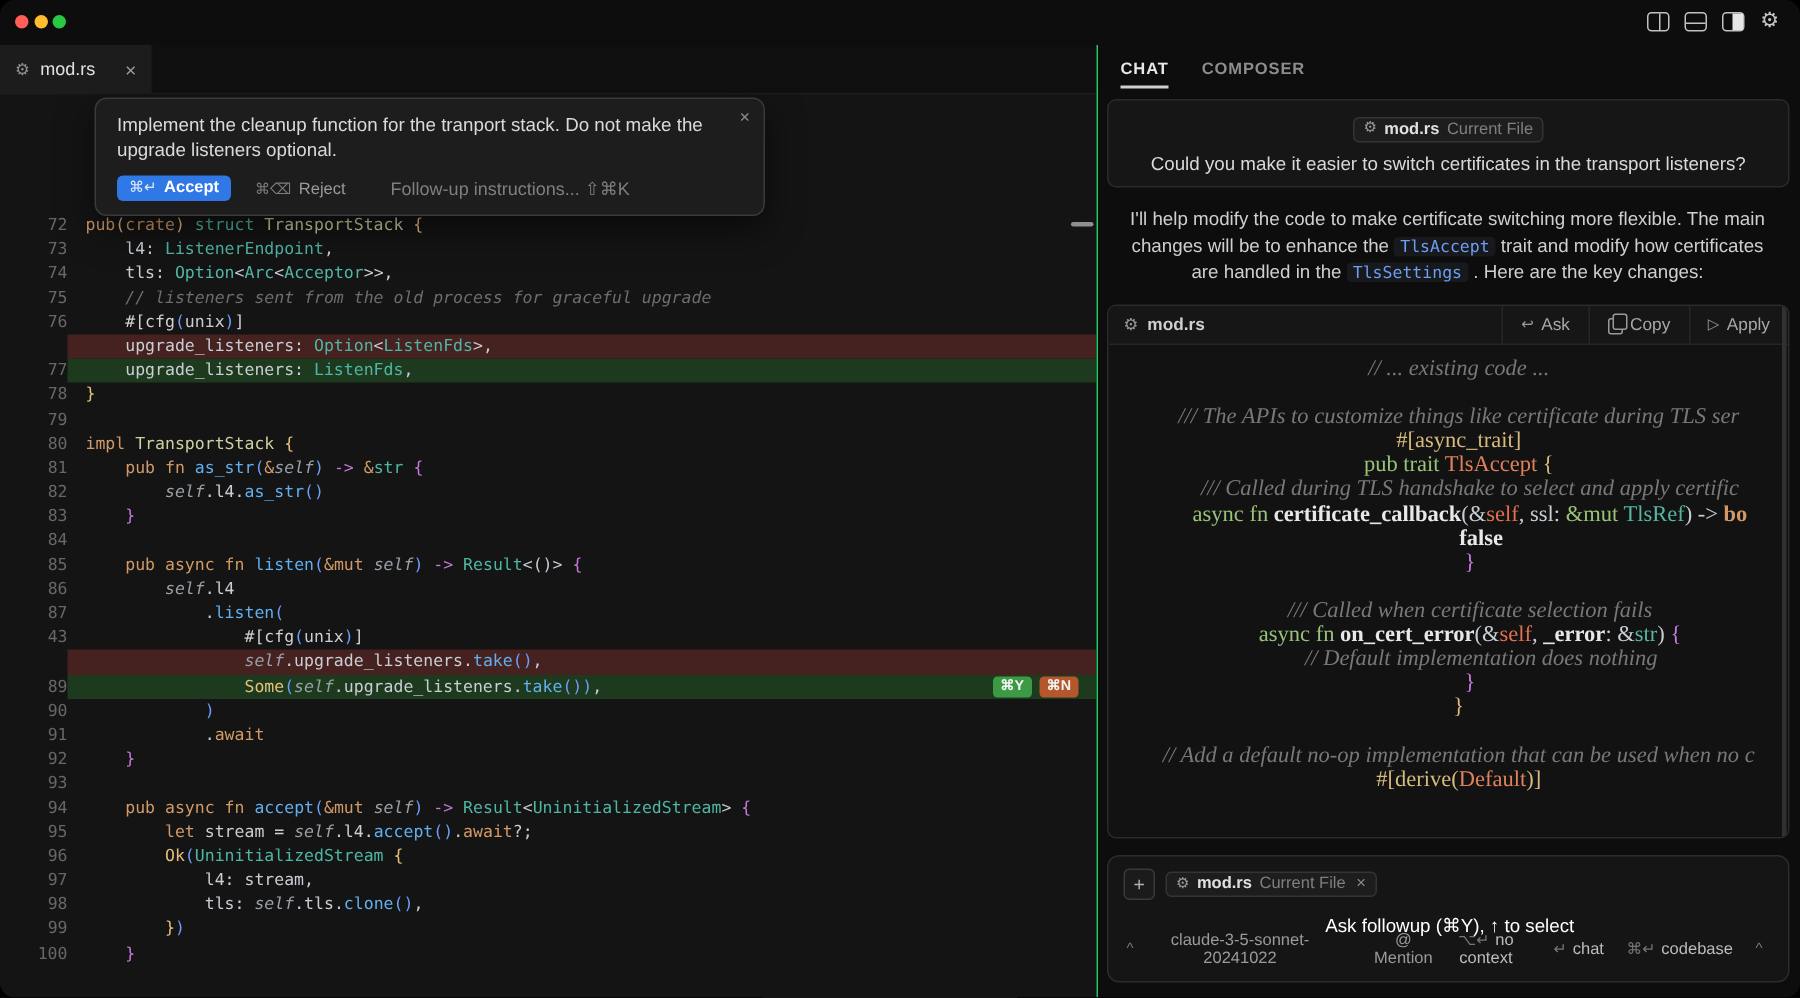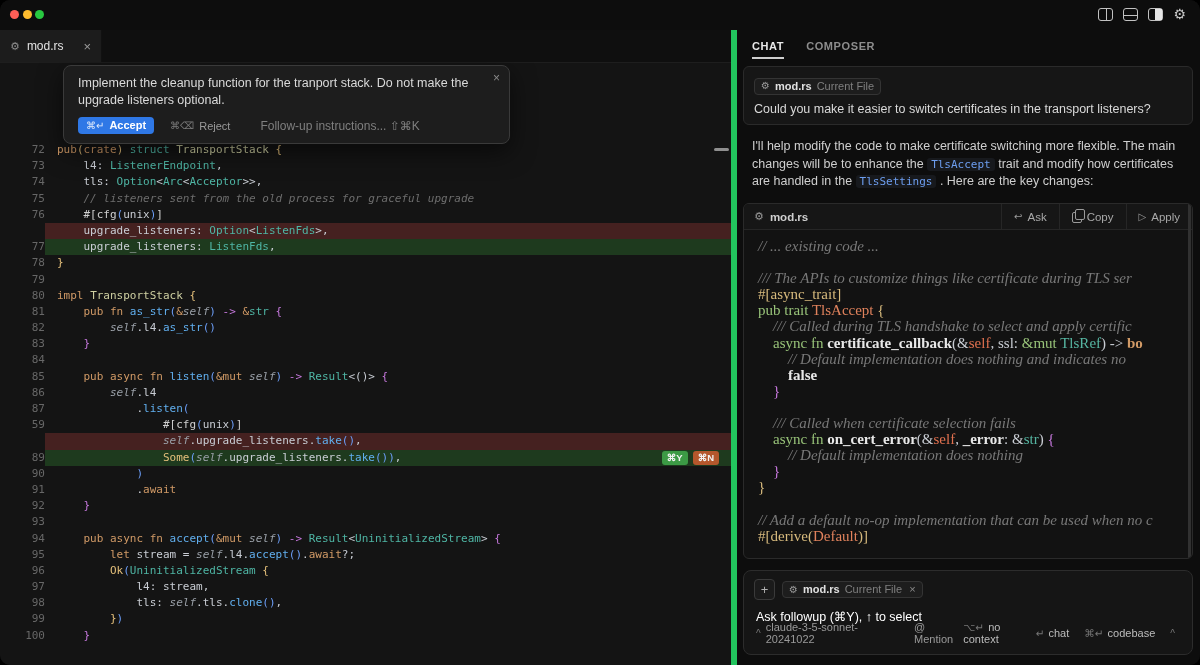--- a/index.html
+++ b/index.html
@@ -51,21 +51,21 @@
   .popup-text{font-size:12.5px;line-height:17px;color:#dadada;width:414px;}
   .popup-close{position:absolute;top:5px;right:9px;color:#8a8a8a;font-size:12px;}
   .popup-row{display:flex;align-items:center;margin-top:8px;gap:16px;}
   .btn-accept{background:#2f78e6;color:#fff;border-radius:4px;padding:2px 8px 3px;font-size:11px;display:inline-flex;gap:5px;align-items:center;}
   .btn-accept .kbd{opacity:.85;font-size:10px;}
   .btn-accept .lbl{font-weight:bold;}
   .btn-reject{color:#9a9a9a;font-size:11px;display:inline-flex;gap:5px;align-items:center;}
   .btn-reject .kbd{color:#7d7d7d;font-size:10px;}
   .followup{color:#7f7f7f;font-size:12px;margin-left:14px;}
   
-  .chat-pane{flex:1;position:relative;background:#0d0d0d;border-left:6px solid #22c55e;}
+  .chat-pane{flex:1;position:relative;background:#0d0d0d;border-left:1px solid #22c55e;text-align:center;}
   .chat-tabs{position:absolute;top:10px;left:15px;display:flex;gap:22px;font-size:11px;font-weight:bold;letter-spacing:.6px;}
   .chat-tab-active{color:#e8e8e8;border-bottom:2px solid #cfcfcf;padding-bottom:5px;}
   .chat-tab{color:#8d8d8d;padding-bottom:5px;}
   .card{position:absolute;left:6px;right:7px;background:#161616;border:1px solid #2a2a2a;border-radius:6px;box-sizing:border-box;}
   .user-card{top:36px;padding:8px 10px;}
   .pill{display:inline-flex;align-items:center;gap:5px;background:#1d1d1d;border:1px solid #343434;border-radius:4px;
         padding:1px 6px 2px;font-size:11px;}
   .pill .picon{color:#9a9a9a;font-size:10px;font-family:"DejaVu Sans",sans-serif;}
   .pill .pfile{color:#e0e0e0;font-weight:bold;}
   .pill .ptag{color:#7f7f7f;}
@@ -193,21 +193,21 @@
             </div>
             <div class="crow">
               <span class="gut">86</span>
               <span class="lwrap"><span class="tk-self">        self</span><span class="tk-pn">.l4</span></span>
             </div>
             <div class="crow">
               <span class="gut">87</span>
               <span class="lwrap"><span class="tk-pn">            .</span><span class="tk-fn">listen</span><span class="tk-pb">(</span></span>
             </div>
             <div class="crow">
-              <span class="gut">59</span>
+              <span class="gut">43</span>
               <span class="lwrap"><span class="tk-at">                #[cfg</span><span class="tk-pb">(</span><span class="tk-pn">unix</span><span class="tk-pb">)</span><span class="tk-at">]</span></span>
             </div>
             <div class="crow del">
               <span class="gut"></span>
               <span class="lwrap"><span class="tk-self">                self</span><span class="tk-pn">.upgrade_listeners.</span><span class="tk-fn">take</span><span class="tk-pb">()</span><span class="tk-pn">,</span></span>
             </div>
             <div class="crow add">
               <span class="gut">89</span>
               <span class="lwrap"><span class="tk-en">                Some</span><span class="tk-pb">(</span><span class="tk-self">self</span><span class="tk-pn">.upgrade_listeners.</span><span class="tk-fn">take</span><span class="tk-pb">()</span><span class="tk-pb">)</span><span class="tk-pn">,</span><span class="diff-badges"><span class="bdg bdg-y">⌘Y</span><span class="bdg bdg-n">⌘N</span></span></span>
             </div>
@@ -330,23 +330,20 @@
               <span class="lwrap"><span class="tk-atc">#[async_trait]</span></span>
             </div>
             <div class="crow">
               <span class="lwrap"><span class="tk-kwg">pub trait </span><span class="tk-tyo">TlsAccept </span><span class="tk-bry">{</span></span>
             </div>
             <div class="crow">
               <span class="lwrap"><span class="tk-cmc">    /// Called during TLS handshake to select and apply certific</span></span>
             </div>
             <div class="crow">
               <span class="lwrap"><span class="tk-kwg">    async fn </span><span class="tk-fnw">certificate_callback</span><span class="tk-pnc">(&amp;</span><span class="tk-slf">self</span><span class="tk-pnc">, ssl: </span><span class="tk-kwg">&amp;mut </span><span class="tk-tyt">TlsRef</span><span class="tk-pnc">) -&gt; </span><span class="tk-kwa">bo</span></span>
-            </div>
-            <div class="crow">
-              <span class="lwrap"><span class="tk-cmc">        // Default implementation does nothing and indicates no</span></span>
             </div>
             <div class="crow">
               <span class="lwrap"><span class="tk-fnw">        false</span></span>
             </div>
             <div class="crow">
               <span class="lwrap"><span class="tk-brp">    }</span></span>
             </div>
             <div class="crow">
               <span class="lwrap"></span>
             </div>

